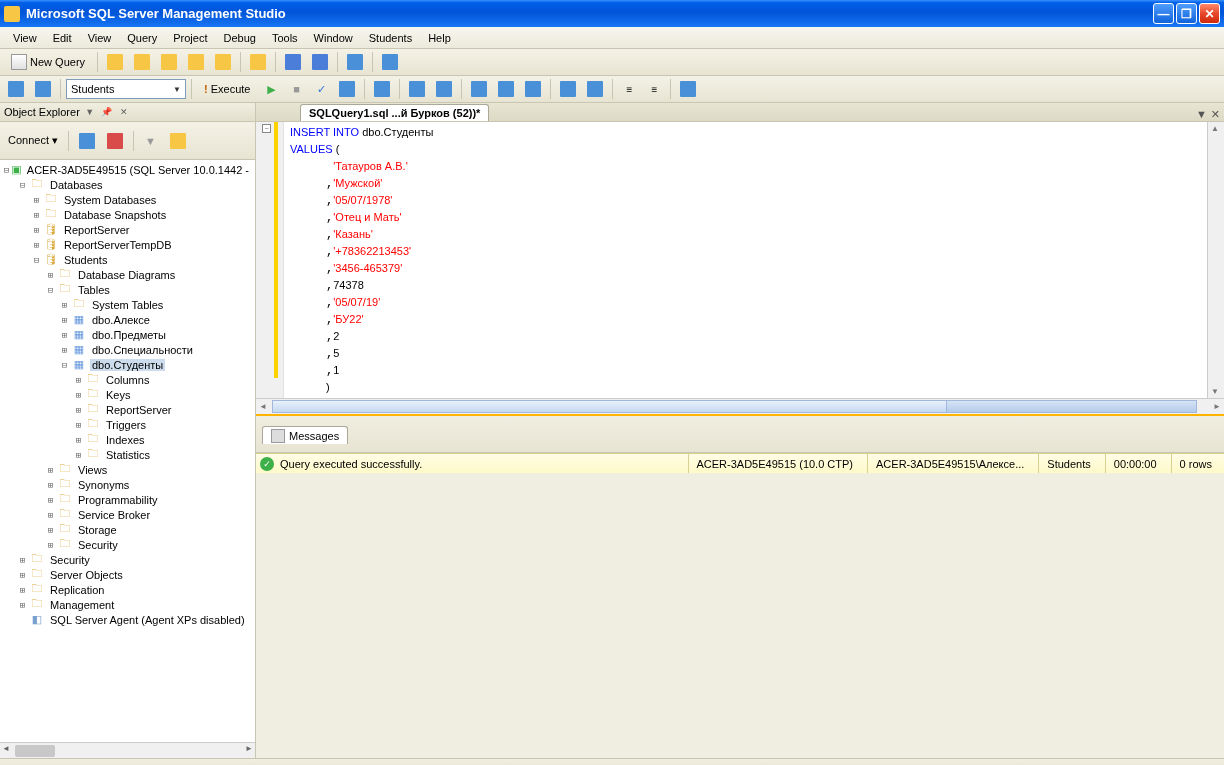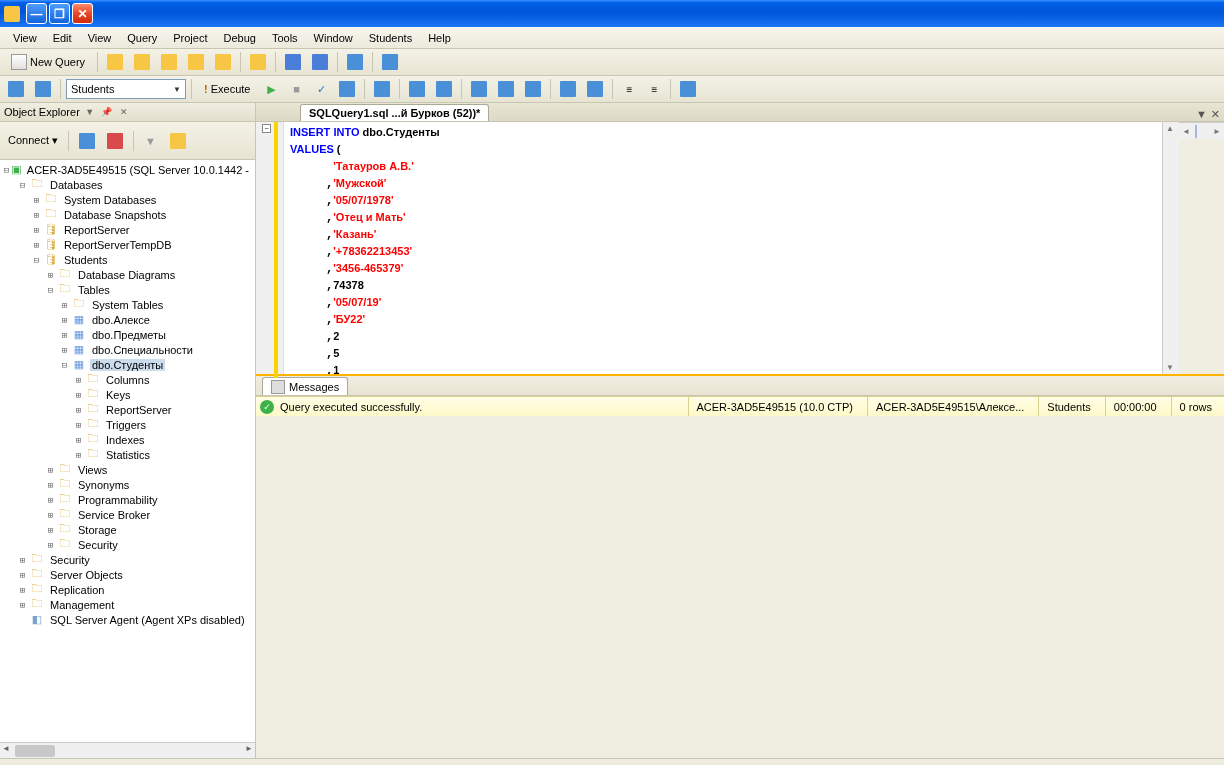--- a/index.html
+++ b/index.html
@@ -82,41 +82,42 @@
 .editor .vscroll { width: 17px; background: #f0f0f0; border-left: 1px solid #ccc; position: relative; }
 .editor .vscroll::before { content: '▲'; position: absolute; top: 2px; left: 3px; font-size: 8px; color: #777; }
 .editor .vscroll::after { content: '▼'; position: absolute; bottom: 2px; left: 3px; font-size: 8px; color: #777; }
 .ed-hscroll { height: 17px; background: #f0f0f0; display: flex; align-items: center; border-top: 1px solid #ccc; }
 .ed-hscroll .track { flex: 1; height: 13px; background: linear-gradient(#d6e4f5,#b4cbea); margin: 0 16px 0 16px; position: relative; border: 1px solid #9fb8dc; }
 .ed-hscroll .thumb { position: absolute; left: 0; top: 0; width: 73%; height: 100%; background: linear-gradient(#e8f0fb,#c5d9f1); border-right: 1px solid #9fb8dc; }
 .ed-hscroll::before { content: '◄'; font-size: 8px; color: #777; position: absolute; margin-left: 3px; }
 .ed-hscroll .ar { font-size: 8px; color: #777; margin-right: 3px; }
 
 
-.msgs-tab-bar { height: 22px; background: linear-gradient(#f0eee0,#e7e4d3); display: flex; align-items: flex-end; padding: 0 6px; border-bottom: 1px solid #c8c5b2; border-top: 2px solid #ffb400; }
+.msgs-tab-bar { height: 39px; background: linear-gradient(#f0eee0,#e7e4d3); display: flex; align-items: flex-end; padding: 8px 6px; border-bottom: 1px solid #c8c5b2; border-top: 2px solid #ffb400; }
 .msgs-tab { height: 18px; background: #fff; border: 1px solid #aca899; border-bottom: none; padding: 0 8px; display: flex; align-items: center; gap: 4px; border-radius: 3px 3px 0 0; }
 .msgs-body { flex: 1; background: #fff; padding: 4px 8px; font-family: 'Courier New', monospace; font-size: 11px; line-height: 15px; white-space: pre; }
 .msgs-wrap { position: relative; flex: 1; display: flex; }
 
 
 .qstat { height: 20px; background: linear-gradient(#fffde5,#fef9c9); border-top: 1px solid #d9d18f; display: flex; align-items: center; padding: 0 4px; gap: 6px; font-size: 11px; }
 .qstat .chk { width: 14px; height: 14px; border-radius: 50%; background: #3eb04a; display: flex; align-items: center; justify-content: center; color: #fff; font-size: 9px; }
 .qstat .cell { border-left: 1px solid #d9d18f; padding: 0 8px; height: 100%; display: flex; align-items: center; }
 .qstat .grow { flex: 1; }
 
 
 .appstat { height: 21px; background: linear-gradient(#f0eee0,#e2dfcd); border-top: 1px solid #c8c5b2; display: flex; align-items: center; padding: 0 8px; gap: 28px; font-size: 11px; }
 .appstat .grow { flex: 1; }
 .appstat .cell { min-width: 50px; }
 </style>
 </head>
 <body>
 
 <div class="titlebar">
   <span class="app-icon"></span>
+  <span class="title">Microsoft SQL Server Management Studio</span>
   <div class="winbtns">
     <div class="winbtn min">—</div>
     <div class="winbtn max">❐</div>
     <div class="winbtn close">✕</div>
   </div>
 </div>
 
 <div class="menubar">
   <span>View</span>
   <span>Edit</span>
@@ -430,21 +431,21 @@
     <div class="doc-tabs">
       <div class="doc-tab">
           <span>SQLQuery1.sql ...й Бурков (52))*</span>
         </div>
       <div class="tabctrl">
         <span>▼</span>
         <span>✕</span>
       </div>
     </div>
 
-    <div style="height:252px;display:flex;flex-direction:row;font-weight:bold;">
+    <div style="height:292px;display:flex;flex-direction:column;">
       <div class="editor">
         <div class="margin-ind">
           <div class="yellow-bar"></div>
           <div class="outline-exp">−</div>
         </div>
         <div class="code"><span class="kw">INSERT INTO </span><span class="num">dbo</span><span>.</span><span class="num">Студенты</span>
 <span class="kw">VALUES </span><span>(</span>
       <span class="str">'Татауров А.В.'</span>
      ,<span class="str">'Мужской'</span>
      ,<span class="str">'05/07/1978'</span>

